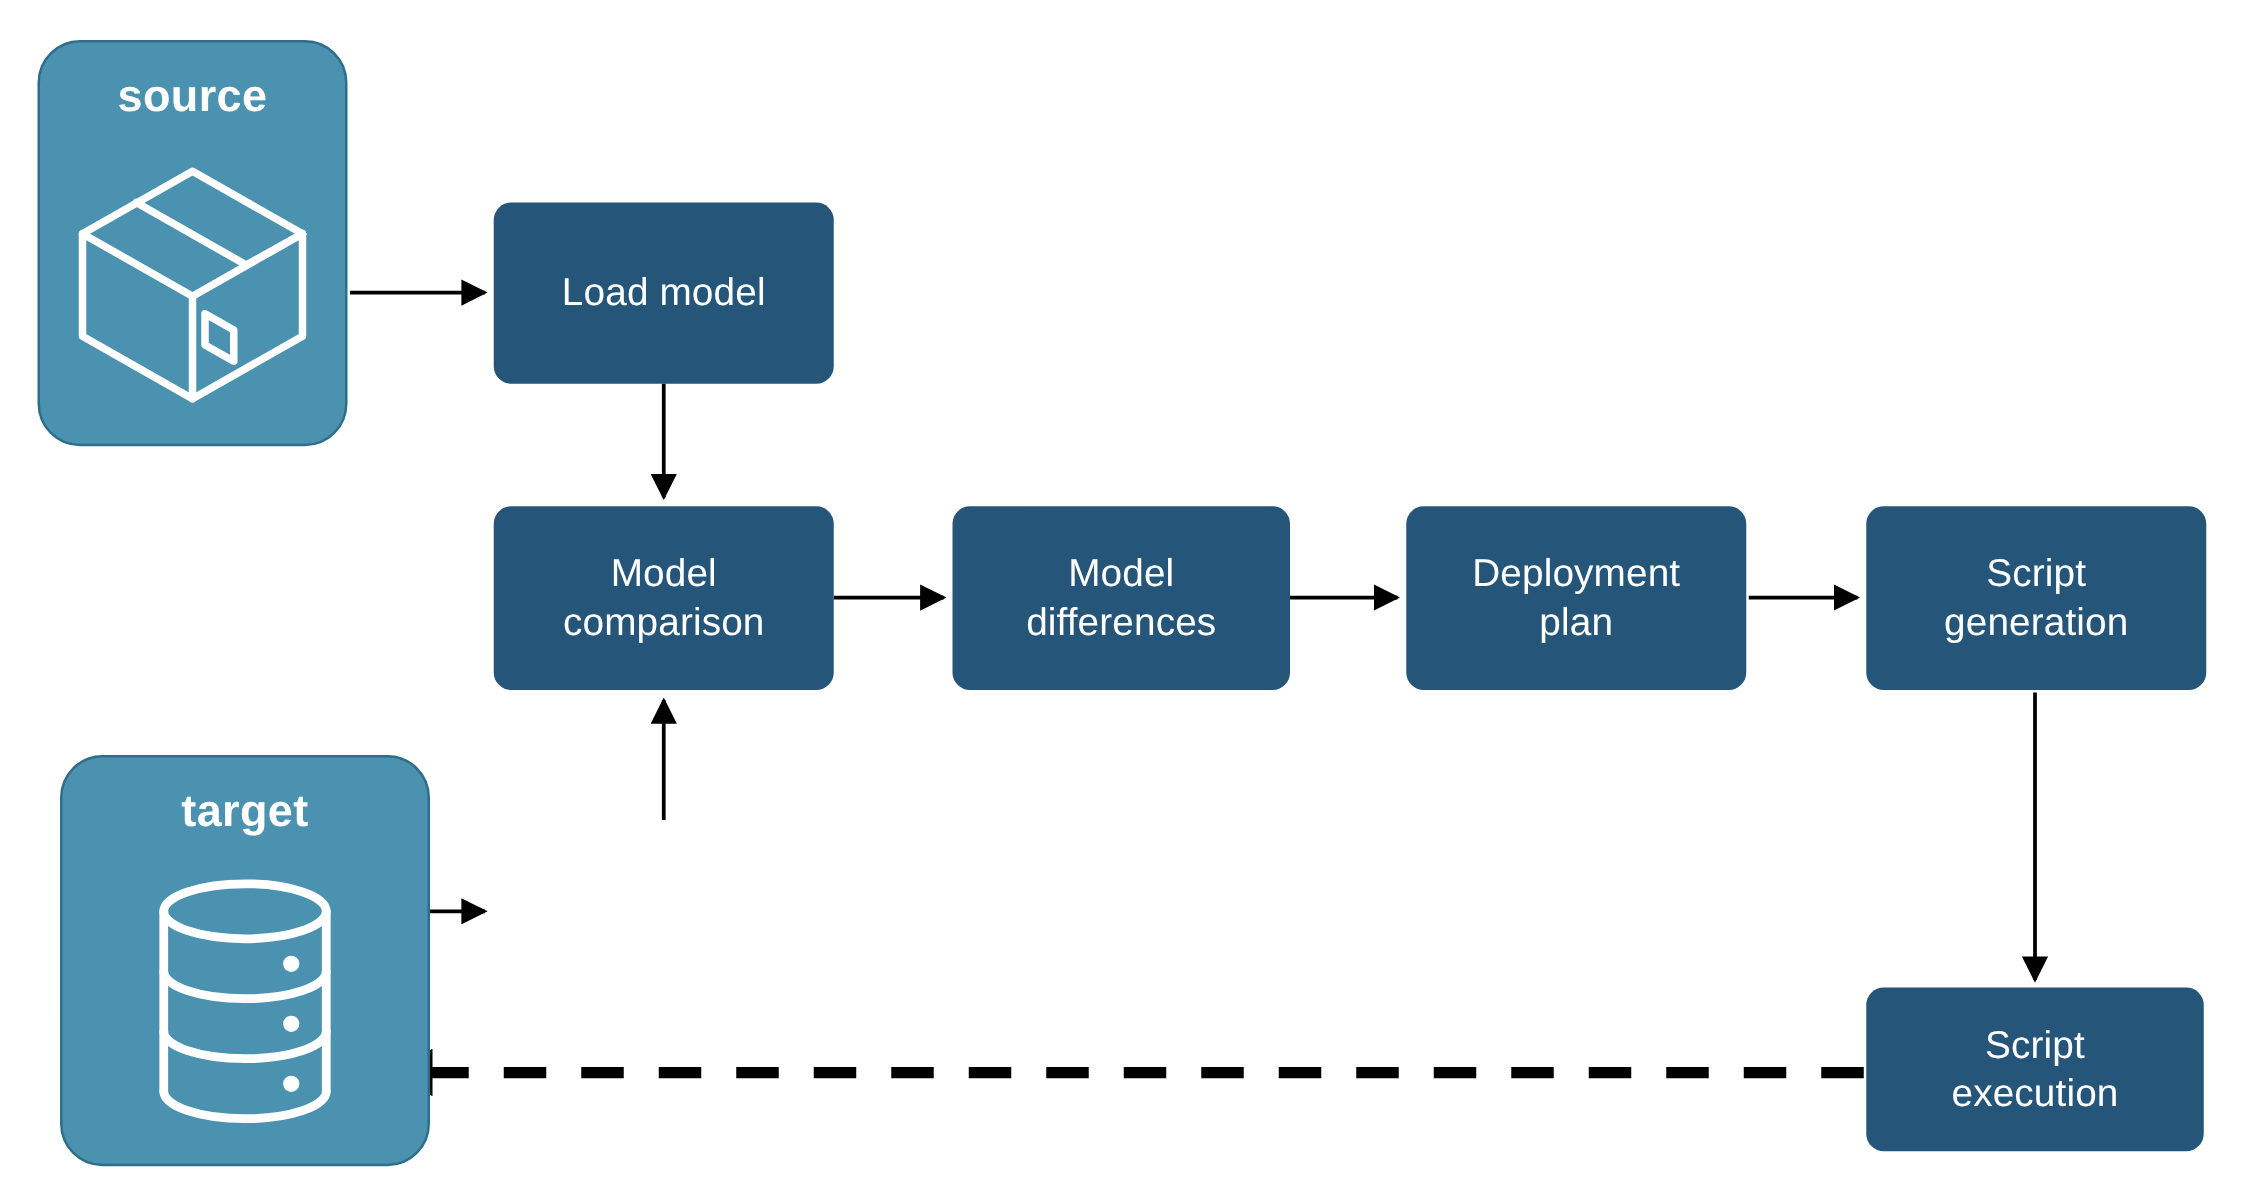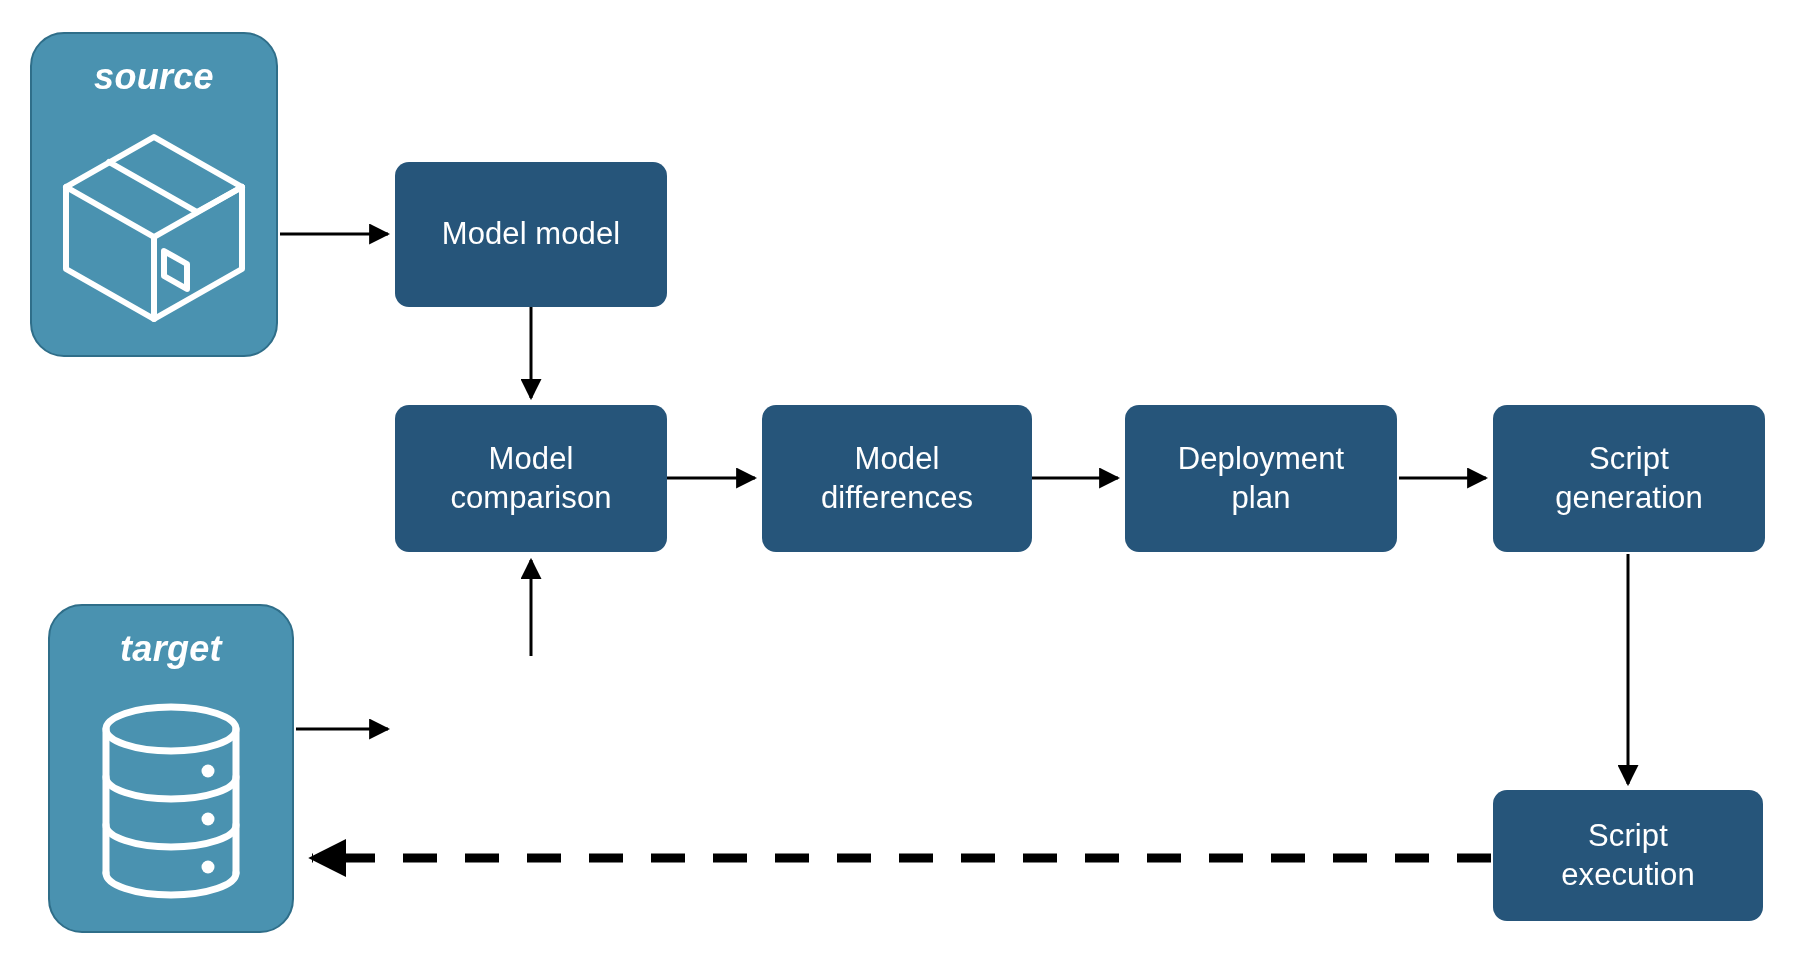--- a/index.html
+++ b/index.html
@@ -41,21 +41,20 @@
     line-height: 1.25;
     font-weight: 400;
     letter-spacing: 0.1px;
   }
   .endpoint {
     background: #4a92b0;
     border: 2px solid #2f6e89;
     border-radius: 34px;
     flex-direction: column;
     justify-content: space-between;
-    font-style: italic;
   }
   .endpoint .ep-title {
     font-size: 36px;
     font-weight: bold;
     margin-top: 22px;
     letter-spacing: 0.3px;
   }
   .endpoint .ep-icon {
     flex: 1;
     display: flex;
@@ -111,41 +110,41 @@
           <path d="M7 58 L95 108 L183 58"></path>
           <path d="M95 108 L95 190"></path>
           <path d="M50 33 L138 83"></path>
           <path d="M138 83 L183 58"></path>
           <path d="M105 122 L128 135 L128 160 L105 147 Z"></path>
         </g>
       </svg>
     </div>
   </div>
 
-  <div class="node endpoint" style="left:48px; top:604px; width:246px; height:329px;">
+  <div class="node endpoint" style="left:48px; top:604px; width:296px; height:329px;">
     <div class="ep-title">target</div>
     <div class="ep-icon">
       <svg width="160" height="200" viewBox="0 0 160 200" xmlns="http://www.w3.org/2000/svg">
         <g fill="none" stroke="#ffffff" stroke-width="7" stroke-linejoin="round" stroke-linecap="round">
           <ellipse cx="80" cy="28" rx="65" ry="22"></ellipse>
           <path d="M15 28 L15 172"></path>
           <path d="M145 28 L145 172"></path>
           <path d="M15 172 A65 22 0 0 0 145 172"></path>
           <path d="M15 76 A65 22 0 0 0 145 76"></path>
           <path d="M15 124 A65 22 0 0 0 145 124"></path>
         </g>
         <circle cx="117" cy="70" r="6.5" fill="#ffffff"></circle>
         <circle cx="117" cy="118" r="6.5" fill="#ffffff"></circle>
         <circle cx="117" cy="166" r="6.5" fill="#ffffff"></circle>
       </svg>
     </div>
   </div>
 
   <div class="node process" style="left:395px; top:162px; width:272px; height:145px;">
-    <span class="label">Model model</span>
+    <span class="label">Load model</span>
   </div>
 
   <div class="node process" style="left:395px; top:405px; width:272px; height:147px;">
     <span class="label">Model
 comparison</span>
   </div>
 
   <div class="node process" style="left:762px; top:405px; width:270px; height:147px;">
     <span class="label">Model
 differences</span>

